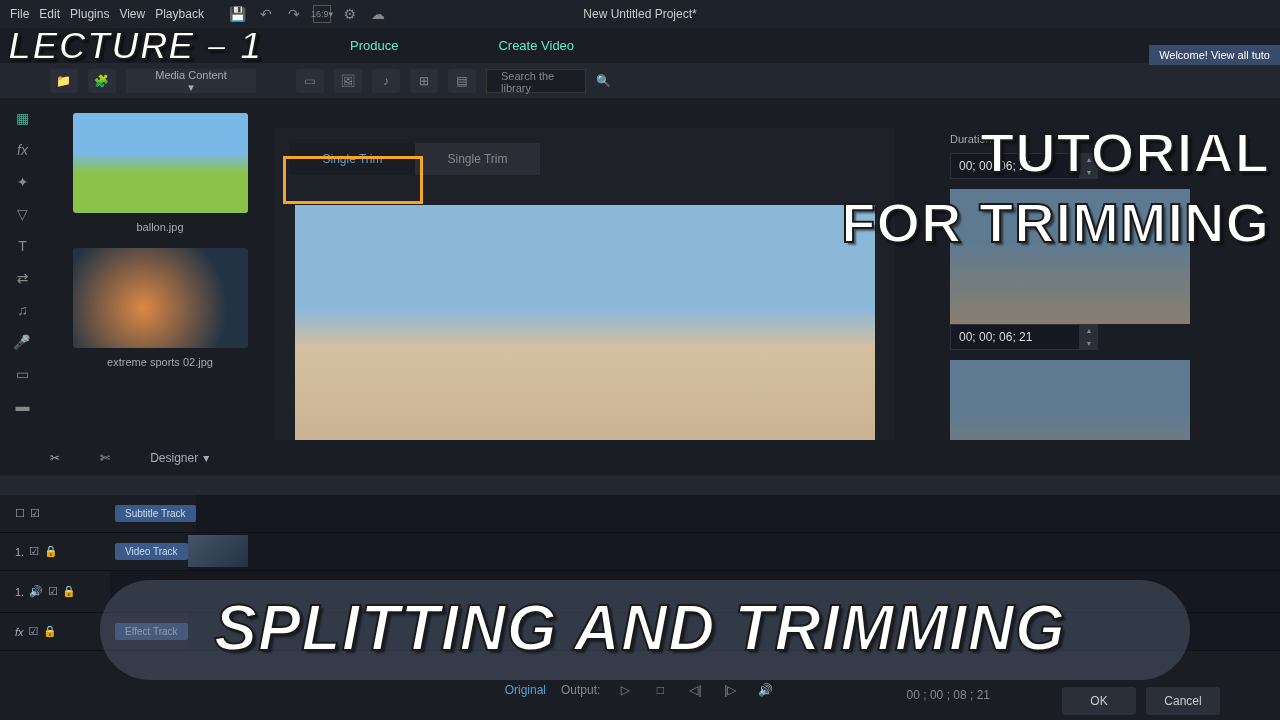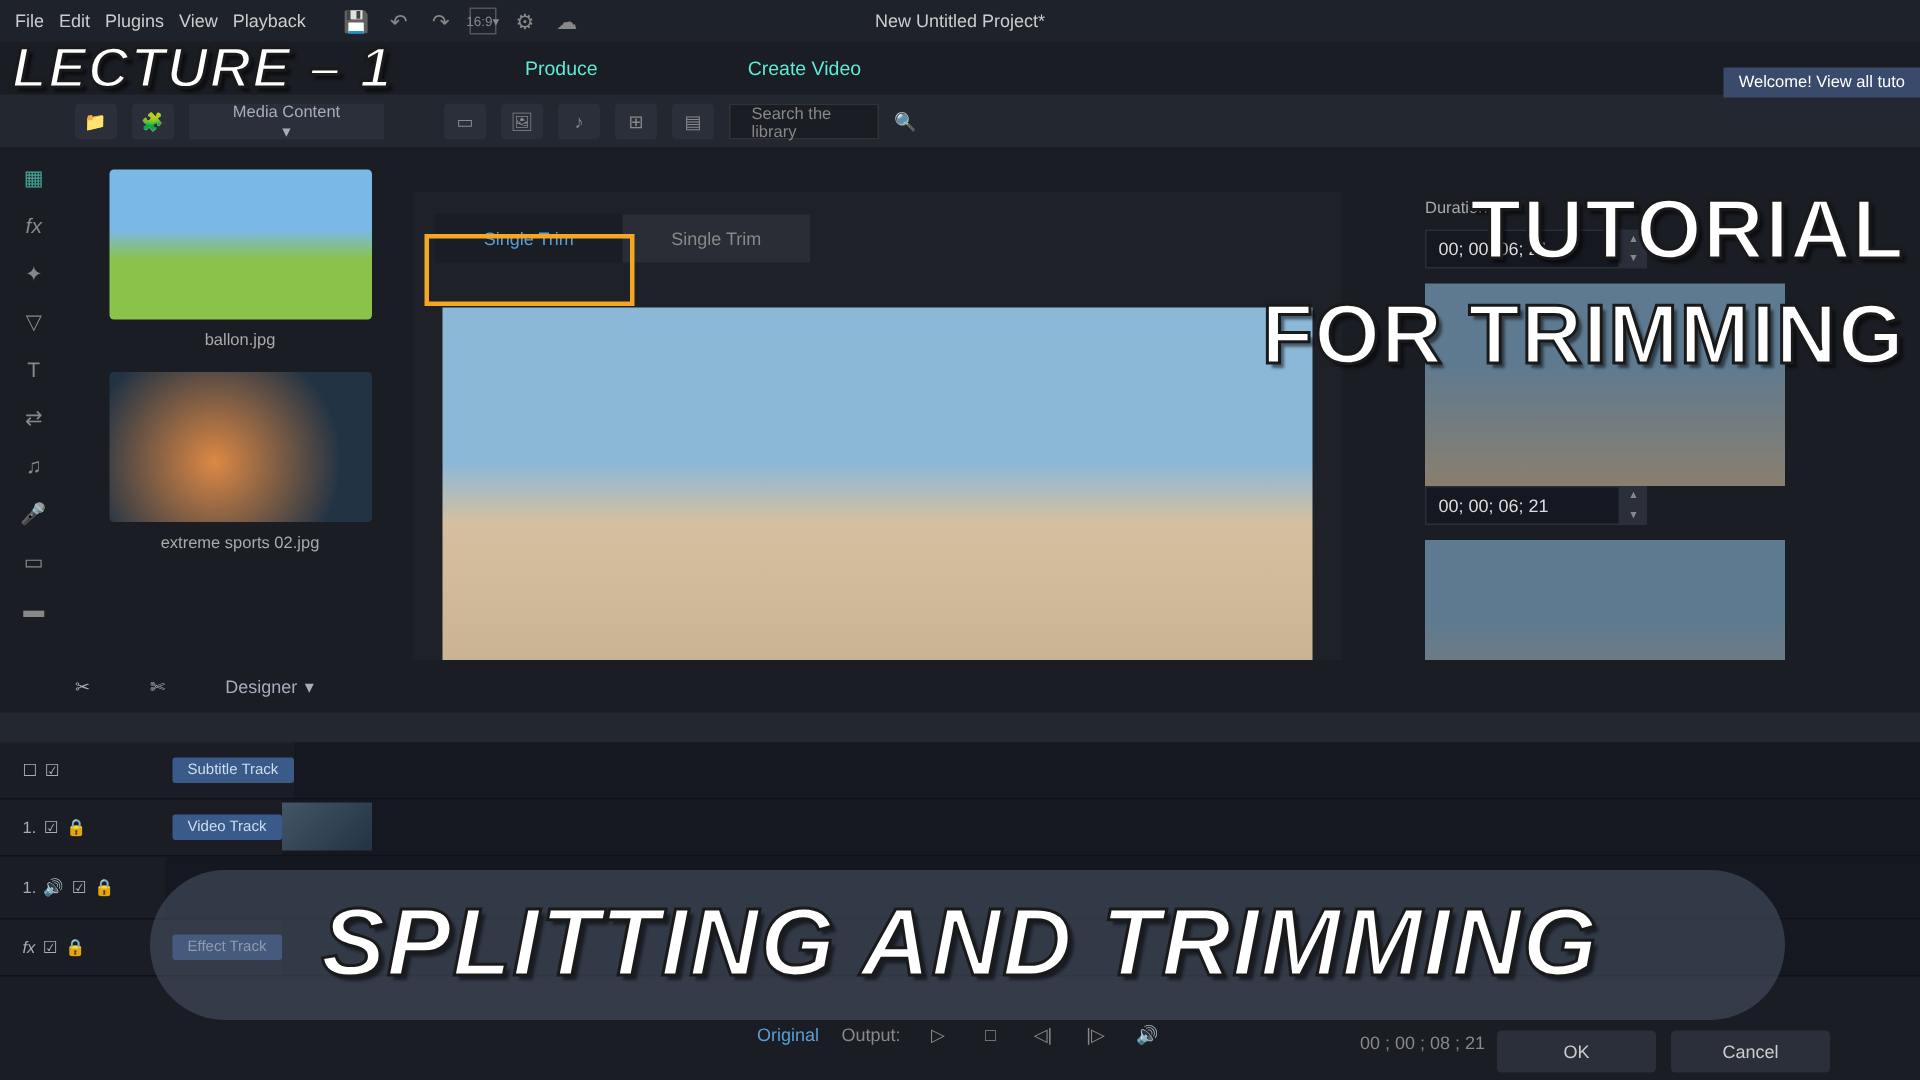--- a/index.html
+++ b/index.html
@@ -52,21 +52,21 @@
 .track-header { width: 110px; display: flex; align-items: center; gap: 5px; padding: 0 15px; font-size: 11px; }
 .track-label { background: #3a5a8a; padding: 3px 10px; font-size: 10px; color: #cde; border-radius: 2px; margin-left: 5px; }
 .track-content { flex: 1; background: #151820; height: 100%; position: relative; }
 .clip-thumb { position: absolute; left: 0; top: 2px; width: 60px; height: 32px; background: linear-gradient(135deg, #456, #234); }
 
 .playback-controls { position: absolute; bottom: 10px; left: 280px; right: 280px; height: 40px; display: flex; align-items: center; justify-content: center; gap: 15px; font-size: 12px; color: #888; }
 .play-btn { width: 20px; height: 20px; display: flex; align-items: center; justify-content: center; }
 .timecode { position: absolute; right: 290px; bottom: 18px; font-size: 12px; color: #888; }
 
 .dialog-buttons { position: absolute; bottom: 5px; right: 60px; display: flex; gap: 10px; }
-.dlg-btn { width: 106px; height: 28px; background: #2a2f3a; display: flex; align-items: center; justify-content: center; font-size: 12px; color: #ccc; border-radius: 3px; }
+.dlg-btn { width: 74px; height: 28px; background: #2a2f3a; display: flex; align-items: center; justify-content: center; font-size: 12px; color: #ccc; border-radius: 3px; }
 
 .overlay-text { position: absolute; font-family: Impact, 'Arial Black', sans-serif; color: #fff; font-weight: 900; letter-spacing: 1px; -webkit-text-stroke: 2px #1a1a1a; text-shadow: 3px 3px 2px rgba(0,0,0,0.5); }
 .lecture { top: 25px; left: 8px; font-size: 38px; font-style: italic; }
 .tutorial { top: 120px; right: 10px; font-size: 56px; text-align: right; }
 .for-beginners { top: 190px; right: 10px; font-size: 56px; }
 .splitting { bottom: 55px; left: 50%; transform: translateX(-50%); font-size: 64px; font-style: italic; white-space: nowrap; }
 .splitting-bg { position: absolute; bottom: 40px; left: 100px; right: 90px; height: 100px; background: rgba(80,90,110,0.5); border-radius: 50px; }
 </style>
 </head>
 <body>

